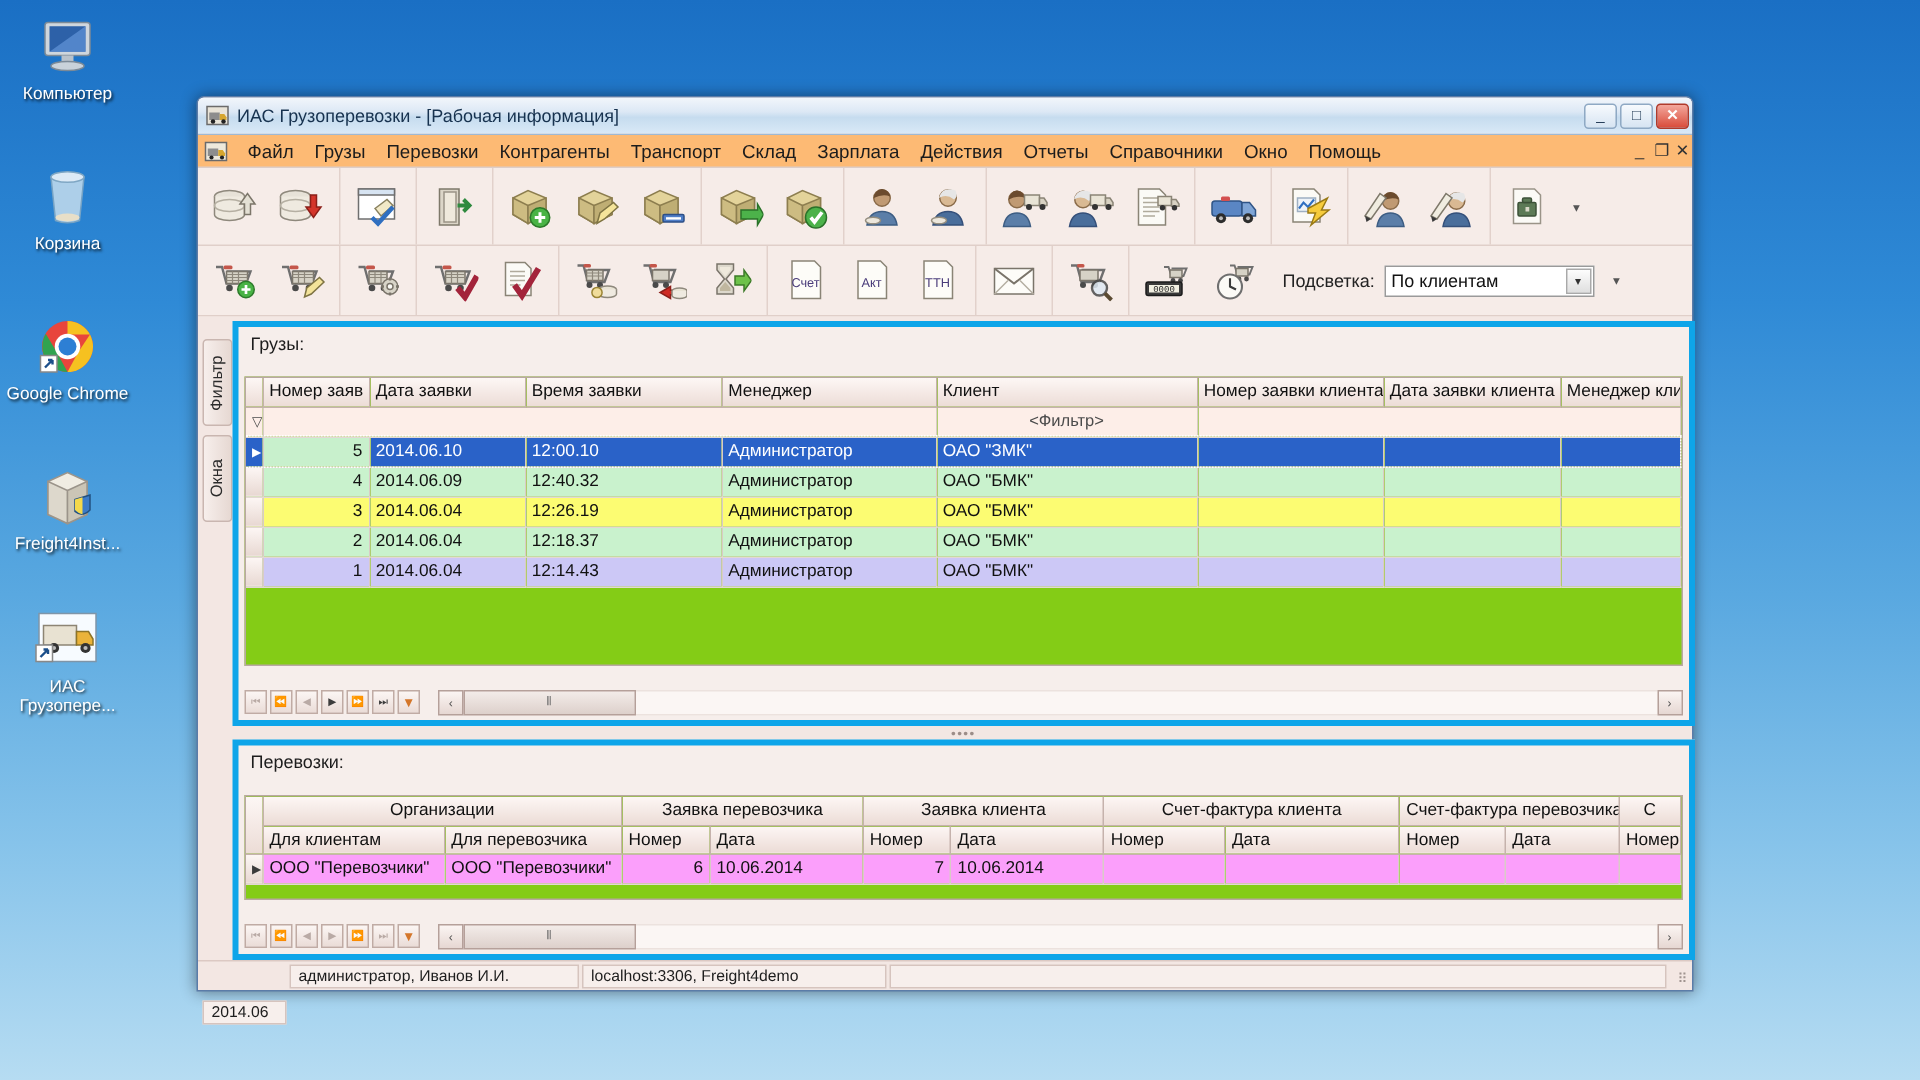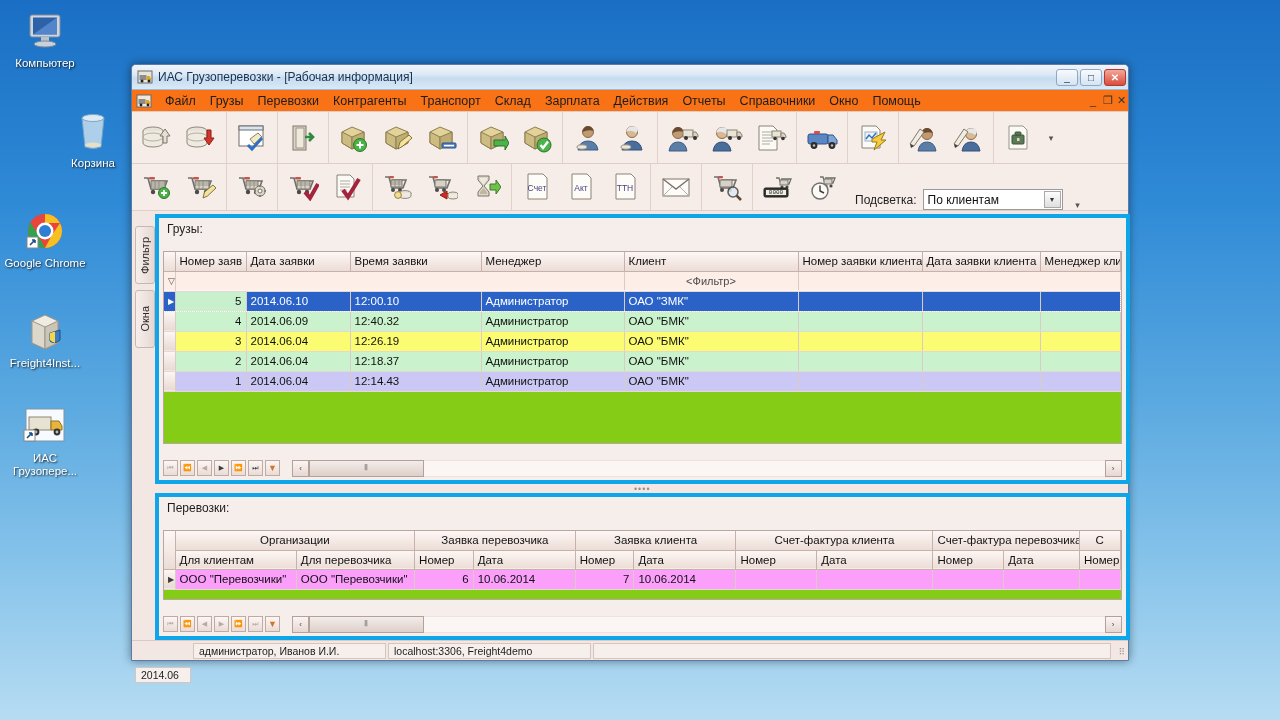--- a/index.html
+++ b/index.html
@@ -26,30 +26,30 @@
   .titlebar { height:25px; background:linear-gradient(180deg,#f2f6fb 0%, #dce8f5 40%, #c6dcef 55%, #d9e9f7 100%);
     border-radius:4px 4px 0 0; border-bottom:1px solid #9fb9d4;
     display:flex; align-items:center; padding:0 2px 0 5px; }
   .titlebar .ticon { width:16px; height:16px; margin-right:5px; position:relative; }
   .titlebar .ttxt { font-size:12px; color:#17324f; flex:1; white-space:nowrap; overflow:hidden;}
   .winbtn { width:22px; height:17px; margin-left:2px; border:1px solid #8fa9c4;
     border-radius:3px; font-size:10px; color:#1b3450; display:flex; align-items:center; justify-content:center;
     background:linear-gradient(180deg,#f7fafd,#d6e4f2); }
   .winbtn.close { background:linear-gradient(180deg,#f3a79c,#d94c3b); border-color:#b03a2b; color:#fff; font-weight:bold;}
 
-  .menubar { height:22px; background:#f97316; border-bottom:1px solid #ddcdc7;
+  .menubar { height:22px; background:#fdba74; border-bottom:1px solid #ddcdc7;
     display:flex; align-items:center; padding-left:4px; font-size:12.5px; color:#1c1c1c; }
   .menubar .micon { width:16px;height:16px;margin-right:6px;}
   .menubar .mi { padding:2px 7px; white-space:nowrap; }
   .menubar .spacer { flex:1; }
   .menubar .mdcbtn { width:14px; text-align:center; color:#333; font-size:11px; padding:0 3px;}
 
   .toolbar { background:#f6ece8; border-bottom:1px solid #e0cfc9; display:flex; align-items:center; }
   .tb1 { height:52px; }
-  .tb2 { height:47px;align-items:flex-end; }
+  .tb2 { height:47px; }
   .tgroup { display:flex; align-items:center; height:100%; border-right:1px solid #e2d1cb; padding:0 3px;}
   .tbtn { width:44px; height:42px; display:flex; align-items:center; justify-content:center; }
   .tb2 .tbtn { width:44px; height:38px;}
   .tb-over { width:14px; display:flex; align-items:center; justify-content:center; color:#555; font-size:9px;}
   .hl-wrap { display:flex; align-items:center; gap:6px; padding:0 8px; font-size:12px; color:#222;}
   .combo { width:140px; height:21px; background:#fff; border:1px solid #9a9a9a; display:flex; align-items:center;
     font-size:12px; padding-left:4px; color:#111; position:relative;}
   .combo .arrow { position:absolute; right:1px; top:1px; width:17px; height:17px;
     background:linear-gradient(180deg,#fdfdfd,#dfdfdf); border:1px solid #a9a9a9;
     display:flex;align-items:center;justify-content:center;font-size:8px;color:#333;}
@@ -122,21 +122,21 @@
       <rect x="7" y="6" width="30" height="22" rx="2" fill="#cfd6dd" stroke="#7c8a97"></rect>
       <rect x="10" y="8.5" width="24" height="17" fill="#2d61a8"></rect>
       <polygon points="10,25.5 34,8.5 34,25.5" fill="#5f92d6" opacity=".75"></polygon>
       <rect x="18" y="28" width="8" height="5" fill="#b9c2cb"></rect>
       <ellipse cx="22" cy="35" rx="11" ry="3" fill="#c9d2da" stroke="#7c8a97"></ellipse>
     </svg>
   </div>
   <span class="lbl">Компьютер</span>
 </div>
 
-<div class="desktop-icon" style="left:0px;top:105px;margin-left:48px;">
+<div class="desktop-icon" style="left:0px;top:105px;">
   <div class="glyph">
     <svg width="40" height="44" viewBox="0 0 40 44">
       <path d="M9 9 L31 9 L28 38 Q20 41 12 38 Z" fill="#bcd8ec" stroke="#7fa7c4" opacity=".9"></path>
       <ellipse cx="20" cy="9" rx="11" ry="3.5" fill="#dceaf6" stroke="#7fa7c4"></ellipse>
       <ellipse cx="20" cy="36" rx="8" ry="2.6" fill="#e8dfc8"></ellipse>
     </svg>
   </div>
   <span class="lbl">Корзина</span>
 </div>
 

